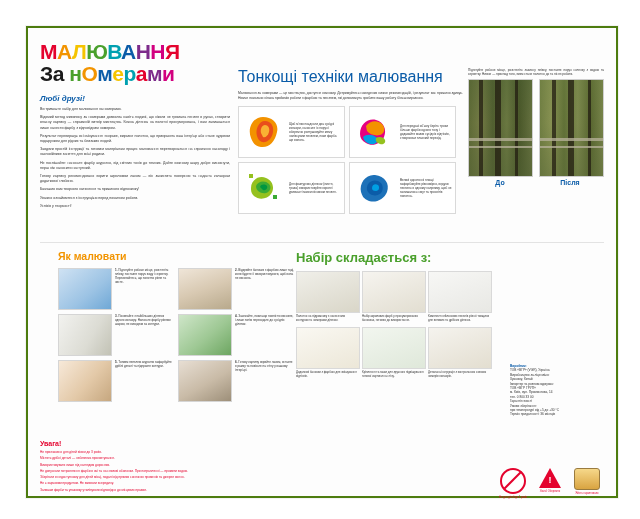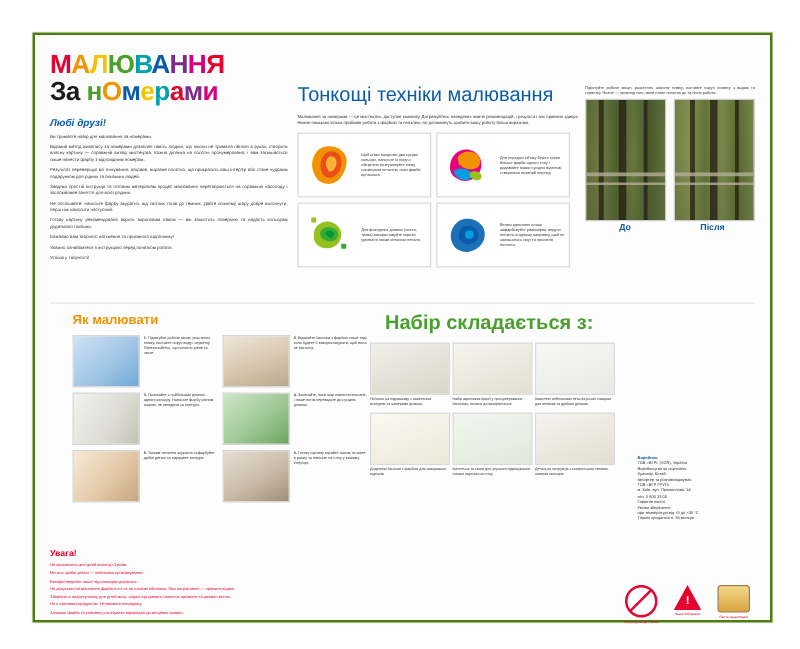--- a/index.html
+++ b/index.html
@@ -120,21 +120,21 @@
 
   .img-a{background:linear-gradient(140deg,#cfe2f3,#9cc3e4 60%,#6fa8d6);}
   .img-b{background:linear-gradient(160deg,#efe5d8,#d8c9b2 50%,#b8a98c);}
   .img-c{background:linear-gradient(120deg,#f2f2ef,#dcdcd4 60%,#c2c2b5);}
   .img-d{background:linear-gradient(140deg,#cfe6c9,#9ec894 55%,#6da661);}
   .img-e{background:linear-gradient(130deg,#f7e9d9,#e3c9a8 55%,#c6a77f);}
   .img-f{background:linear-gradient(150deg,#e7ded3,#c9bba7 55%,#9d8f79);}
 
   
   .set{position:absolute;left:268px;top:222px;width:200px;}
-  .set h2{margin:0 0 6px 12px;color:#4aa02c;font-size:16px;font-weight:bold;}
+  .set h2{margin:0 0 6px 0;color:#4aa02c;font-size:13px;font-weight:bold;}
   .set-grid{display:flex;flex-wrap:wrap;gap:4px;}
   .scard{width:62px;}
   .sbox{width:62px;height:40px;border:1px solid #d9d9d9;background:#fbfbfb;}
   .stx{font-size:2.9px;line-height:3.9px;color:#333;margin-top:2px;}
 
   .b1{background:linear-gradient(160deg,#f0efe9,#d9d6c8);}
   .b2{background:linear-gradient(160deg,#f6f4ef,#e2ded1);}
   .b3{background:linear-gradient(160deg,#f7f7f5,#e8e8e4);}
   .b4{background:linear-gradient(160deg,#faf8f2,#ece7d8);}
   .b5{background:linear-gradient(160deg,#f2f6ef,#dfe8da);}

